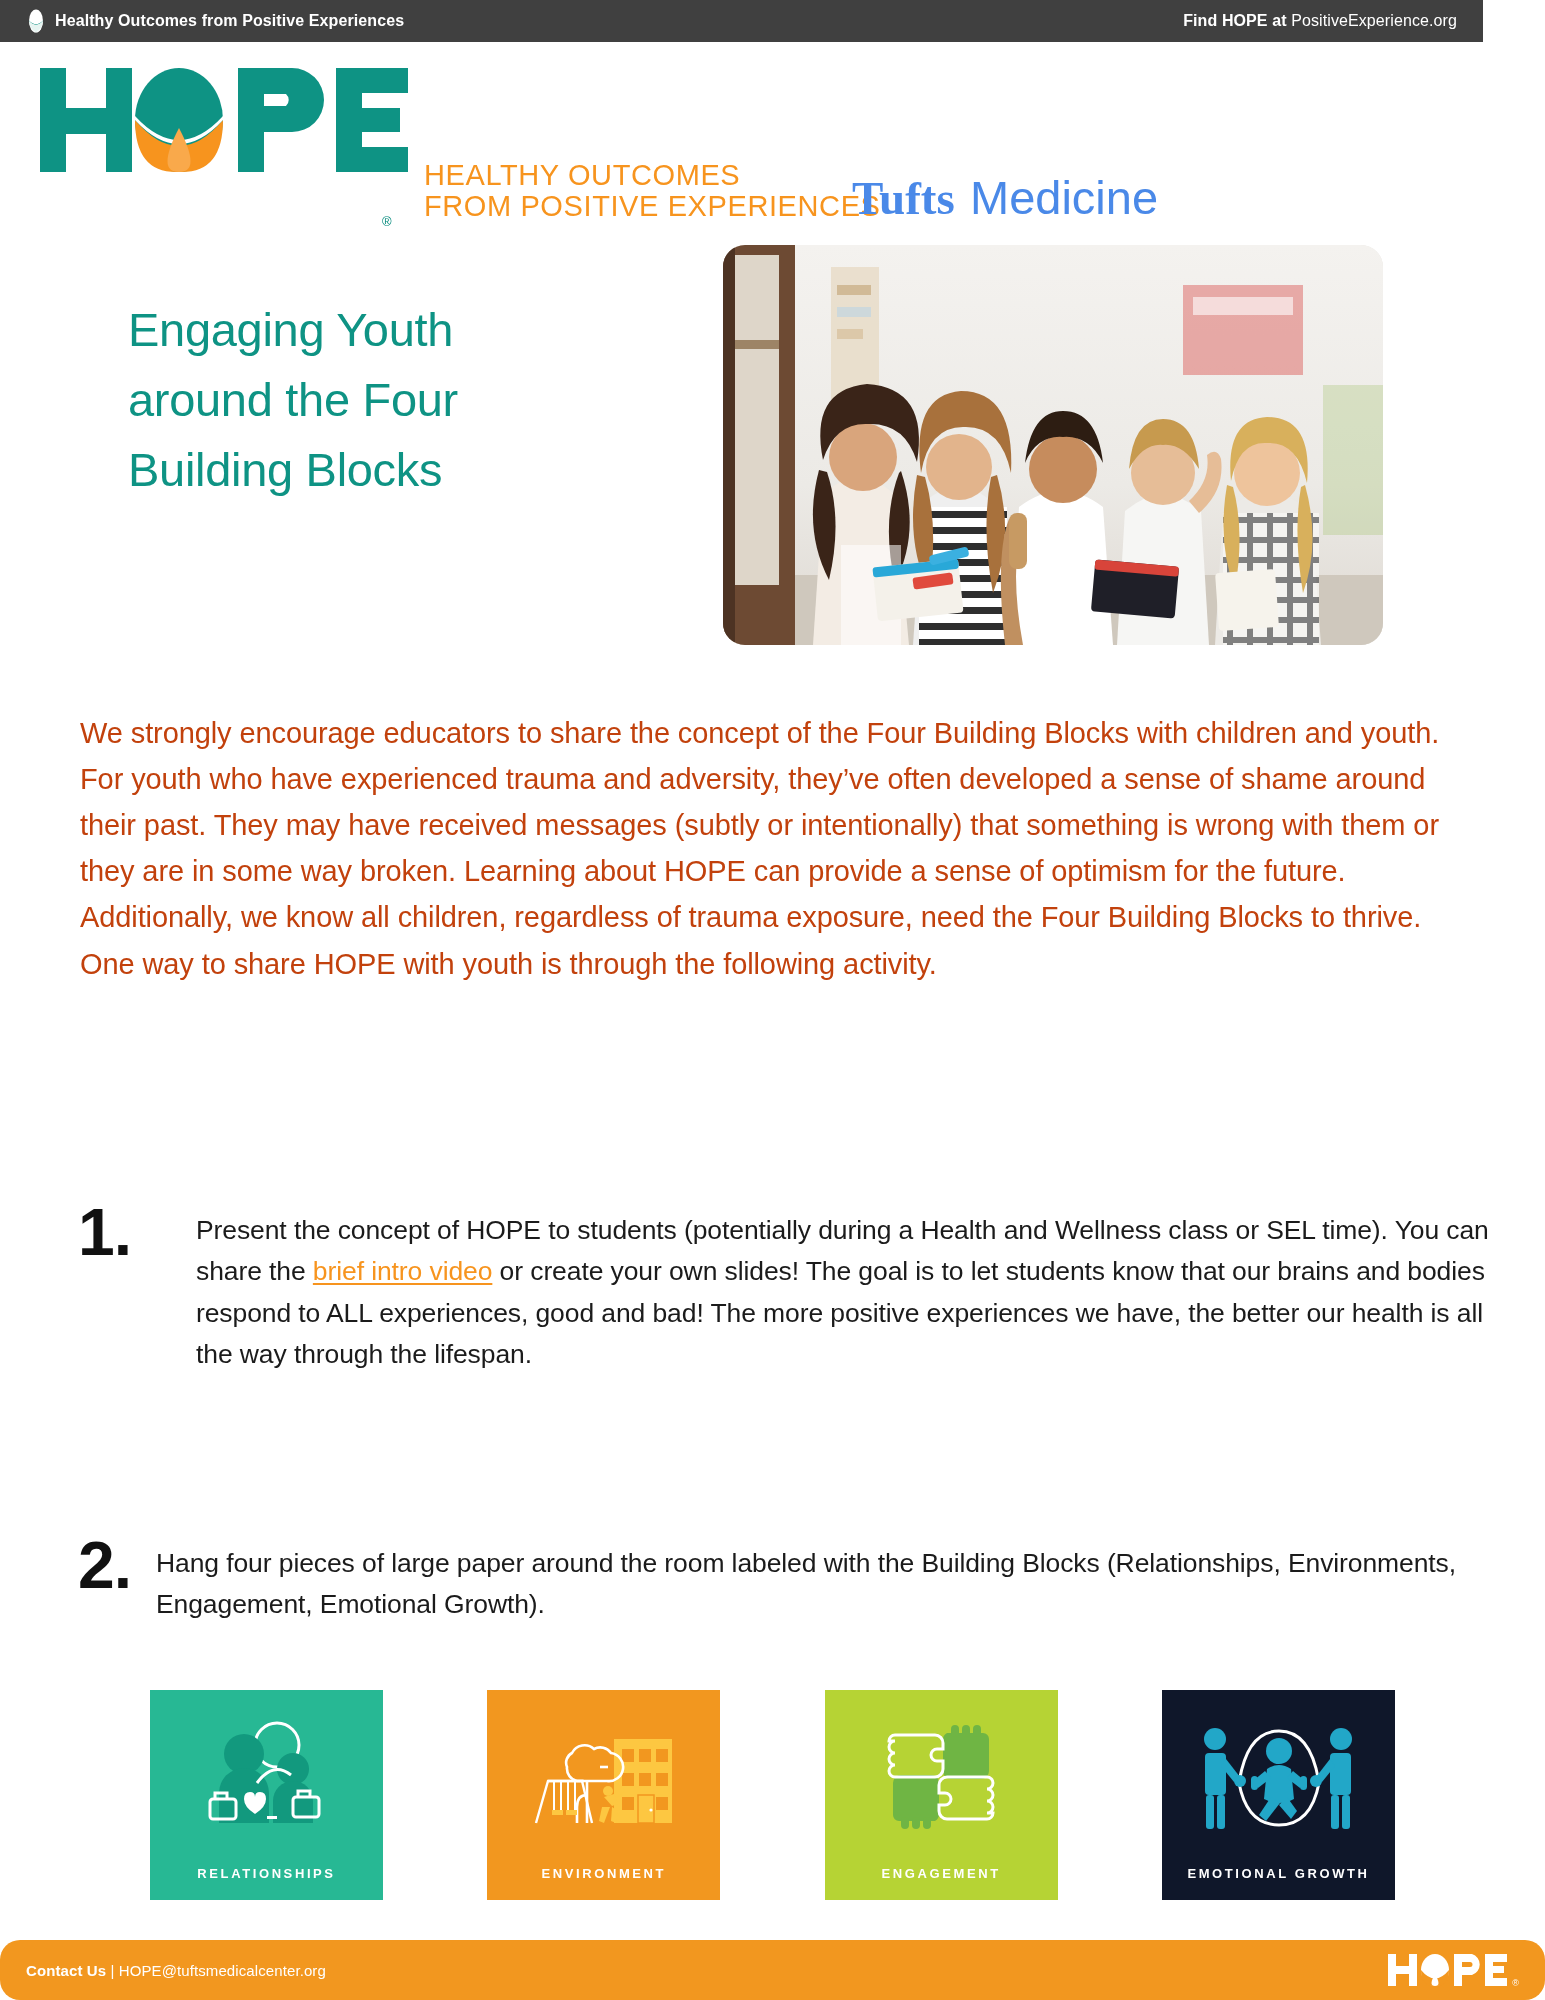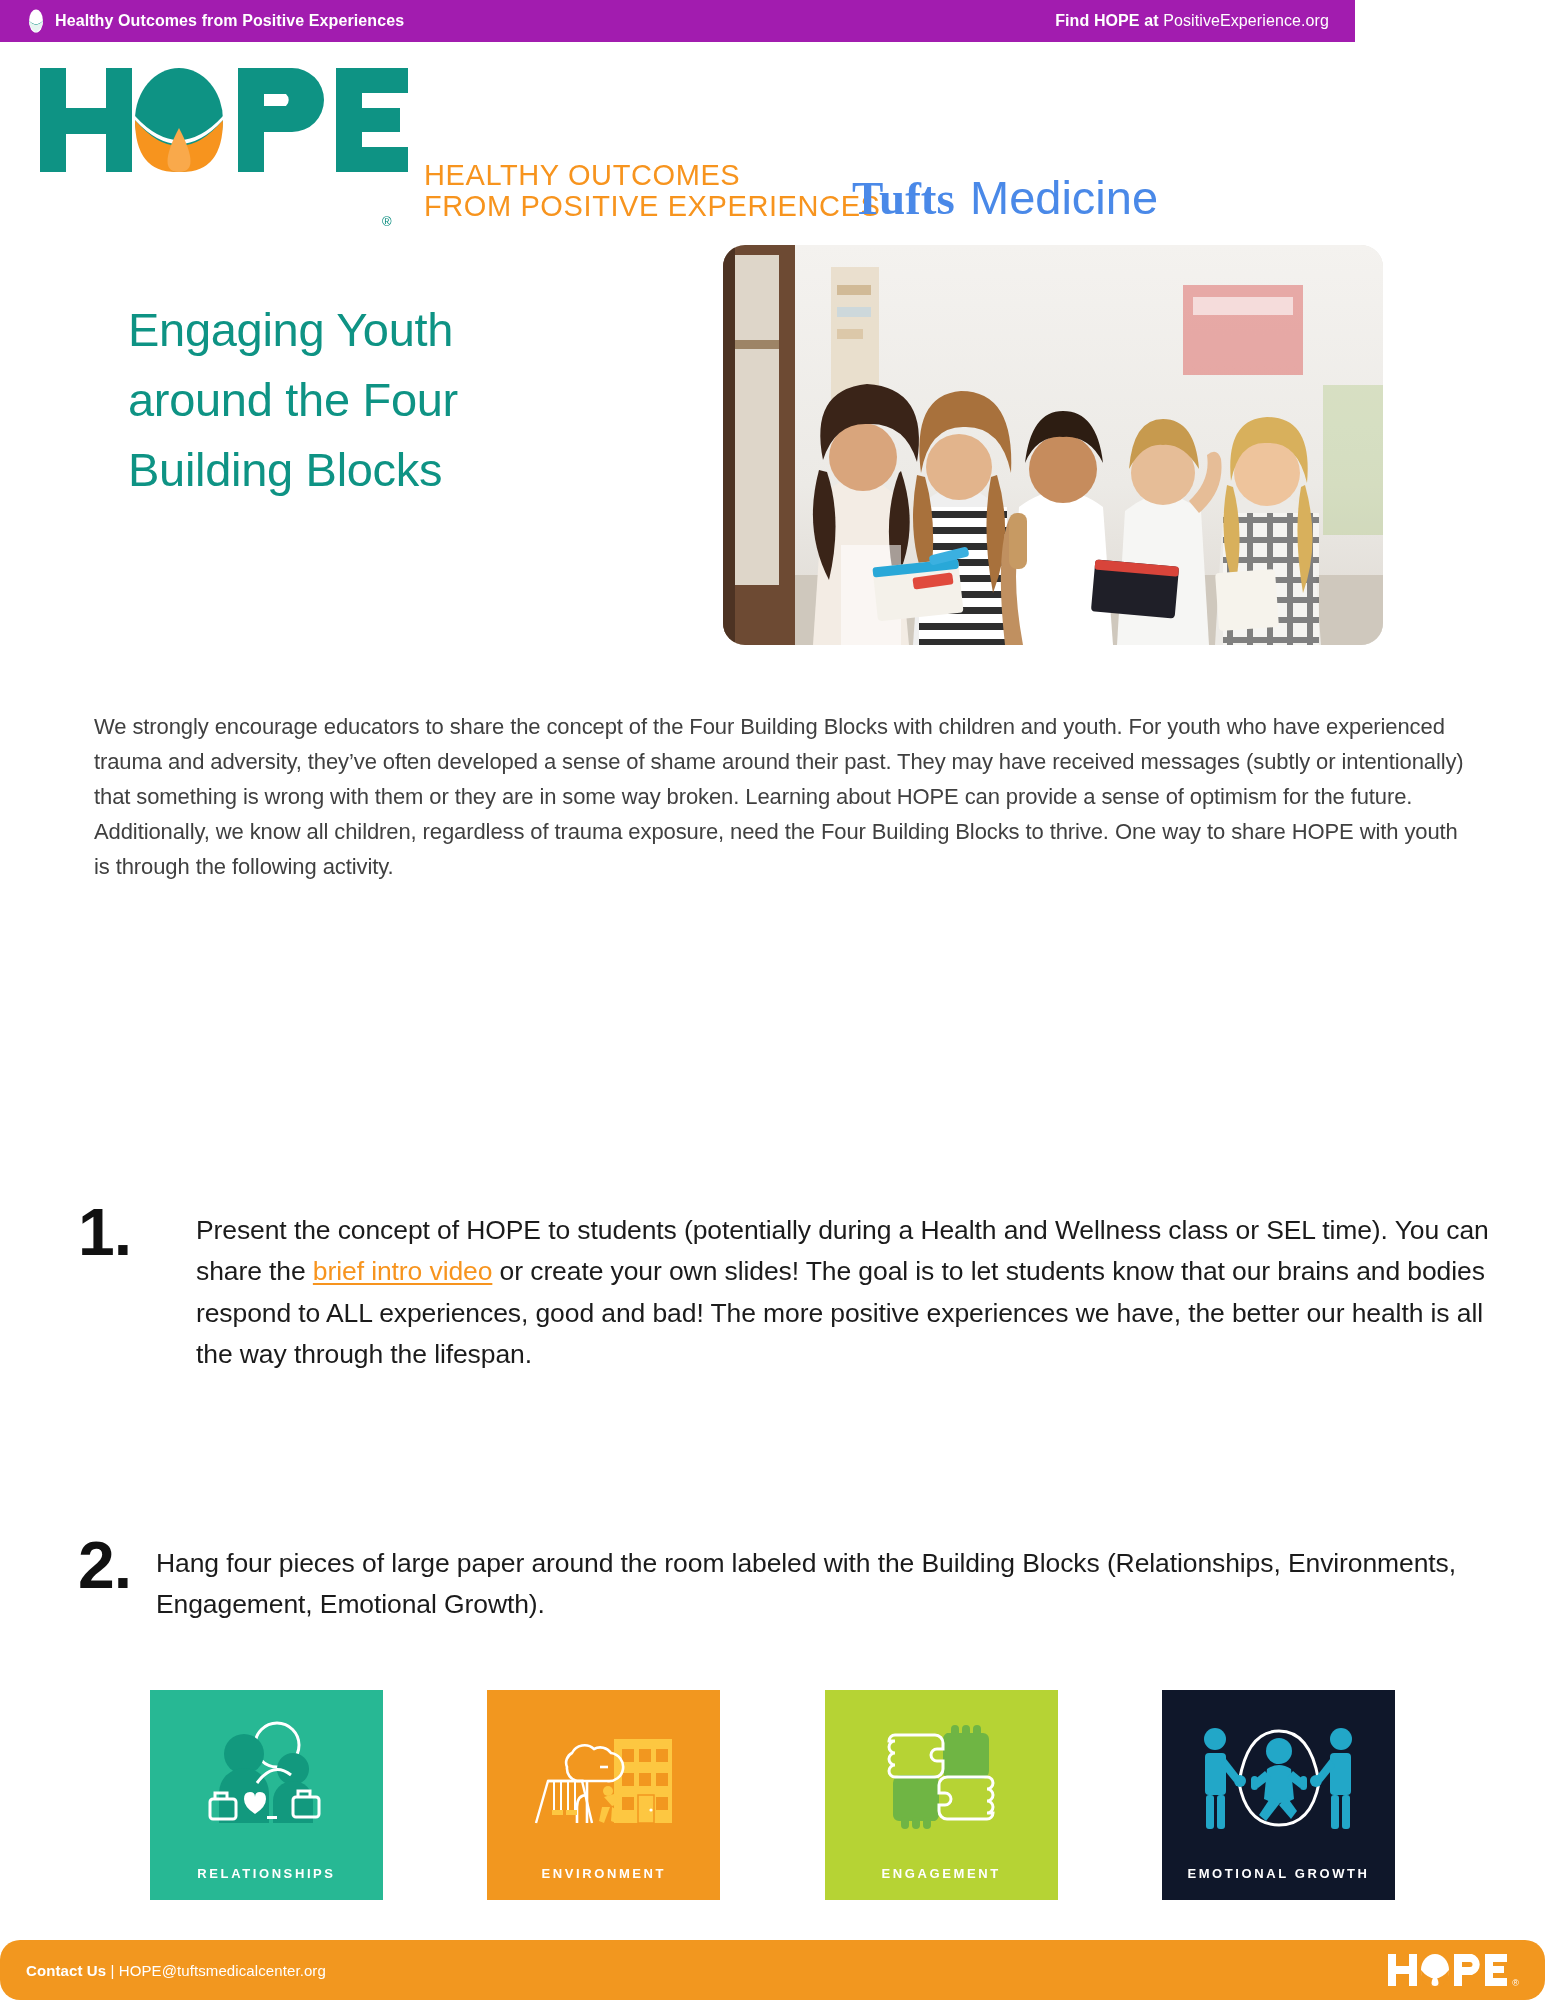--- a/index.html
+++ b/index.html
@@ -14,22 +14,22 @@
     position: relative;
     width: 1545px;
     height: 2000px;
     background: #ffffff;
   }
 
   
   .topbar {
     position: absolute;
     left: 0; top: 0;
-    width: 1355px; height: 42px;
-    background: #a21caf;
+    width: 1483px; height: 42px;
+    background: #404040;
     display: flex;
     align-items: center;
     justify-content: space-between;
     padding: 0 26px;
   }
   .topbar-left {
     display: flex;
     align-items: center;
     gap: 9px;
   }
@@ -99,25 +99,24 @@
     overflow: hidden;
     background: #e8e6e1;
   }
   .hero-photo svg { display: block; width: 100%; height: 100%; }
 
   
   .body-para {
     position: absolute;
     left: 80px; top: 710px;
     width: 1370px;
-    color: #404040;
-    font-size: 22px;
+    color: #c2410c;
+    font-size: 29px;
     line-height: 1.59;
     letter-spacing: -0.1px;
-    margin-left: 14px;
   }
 
   
   .num-item { position: absolute; }
   .num-item .num {
     position: absolute;
     left: 0; top: 0;
     font-size: 66px;
     font-weight: bold;
     color: #111111;

